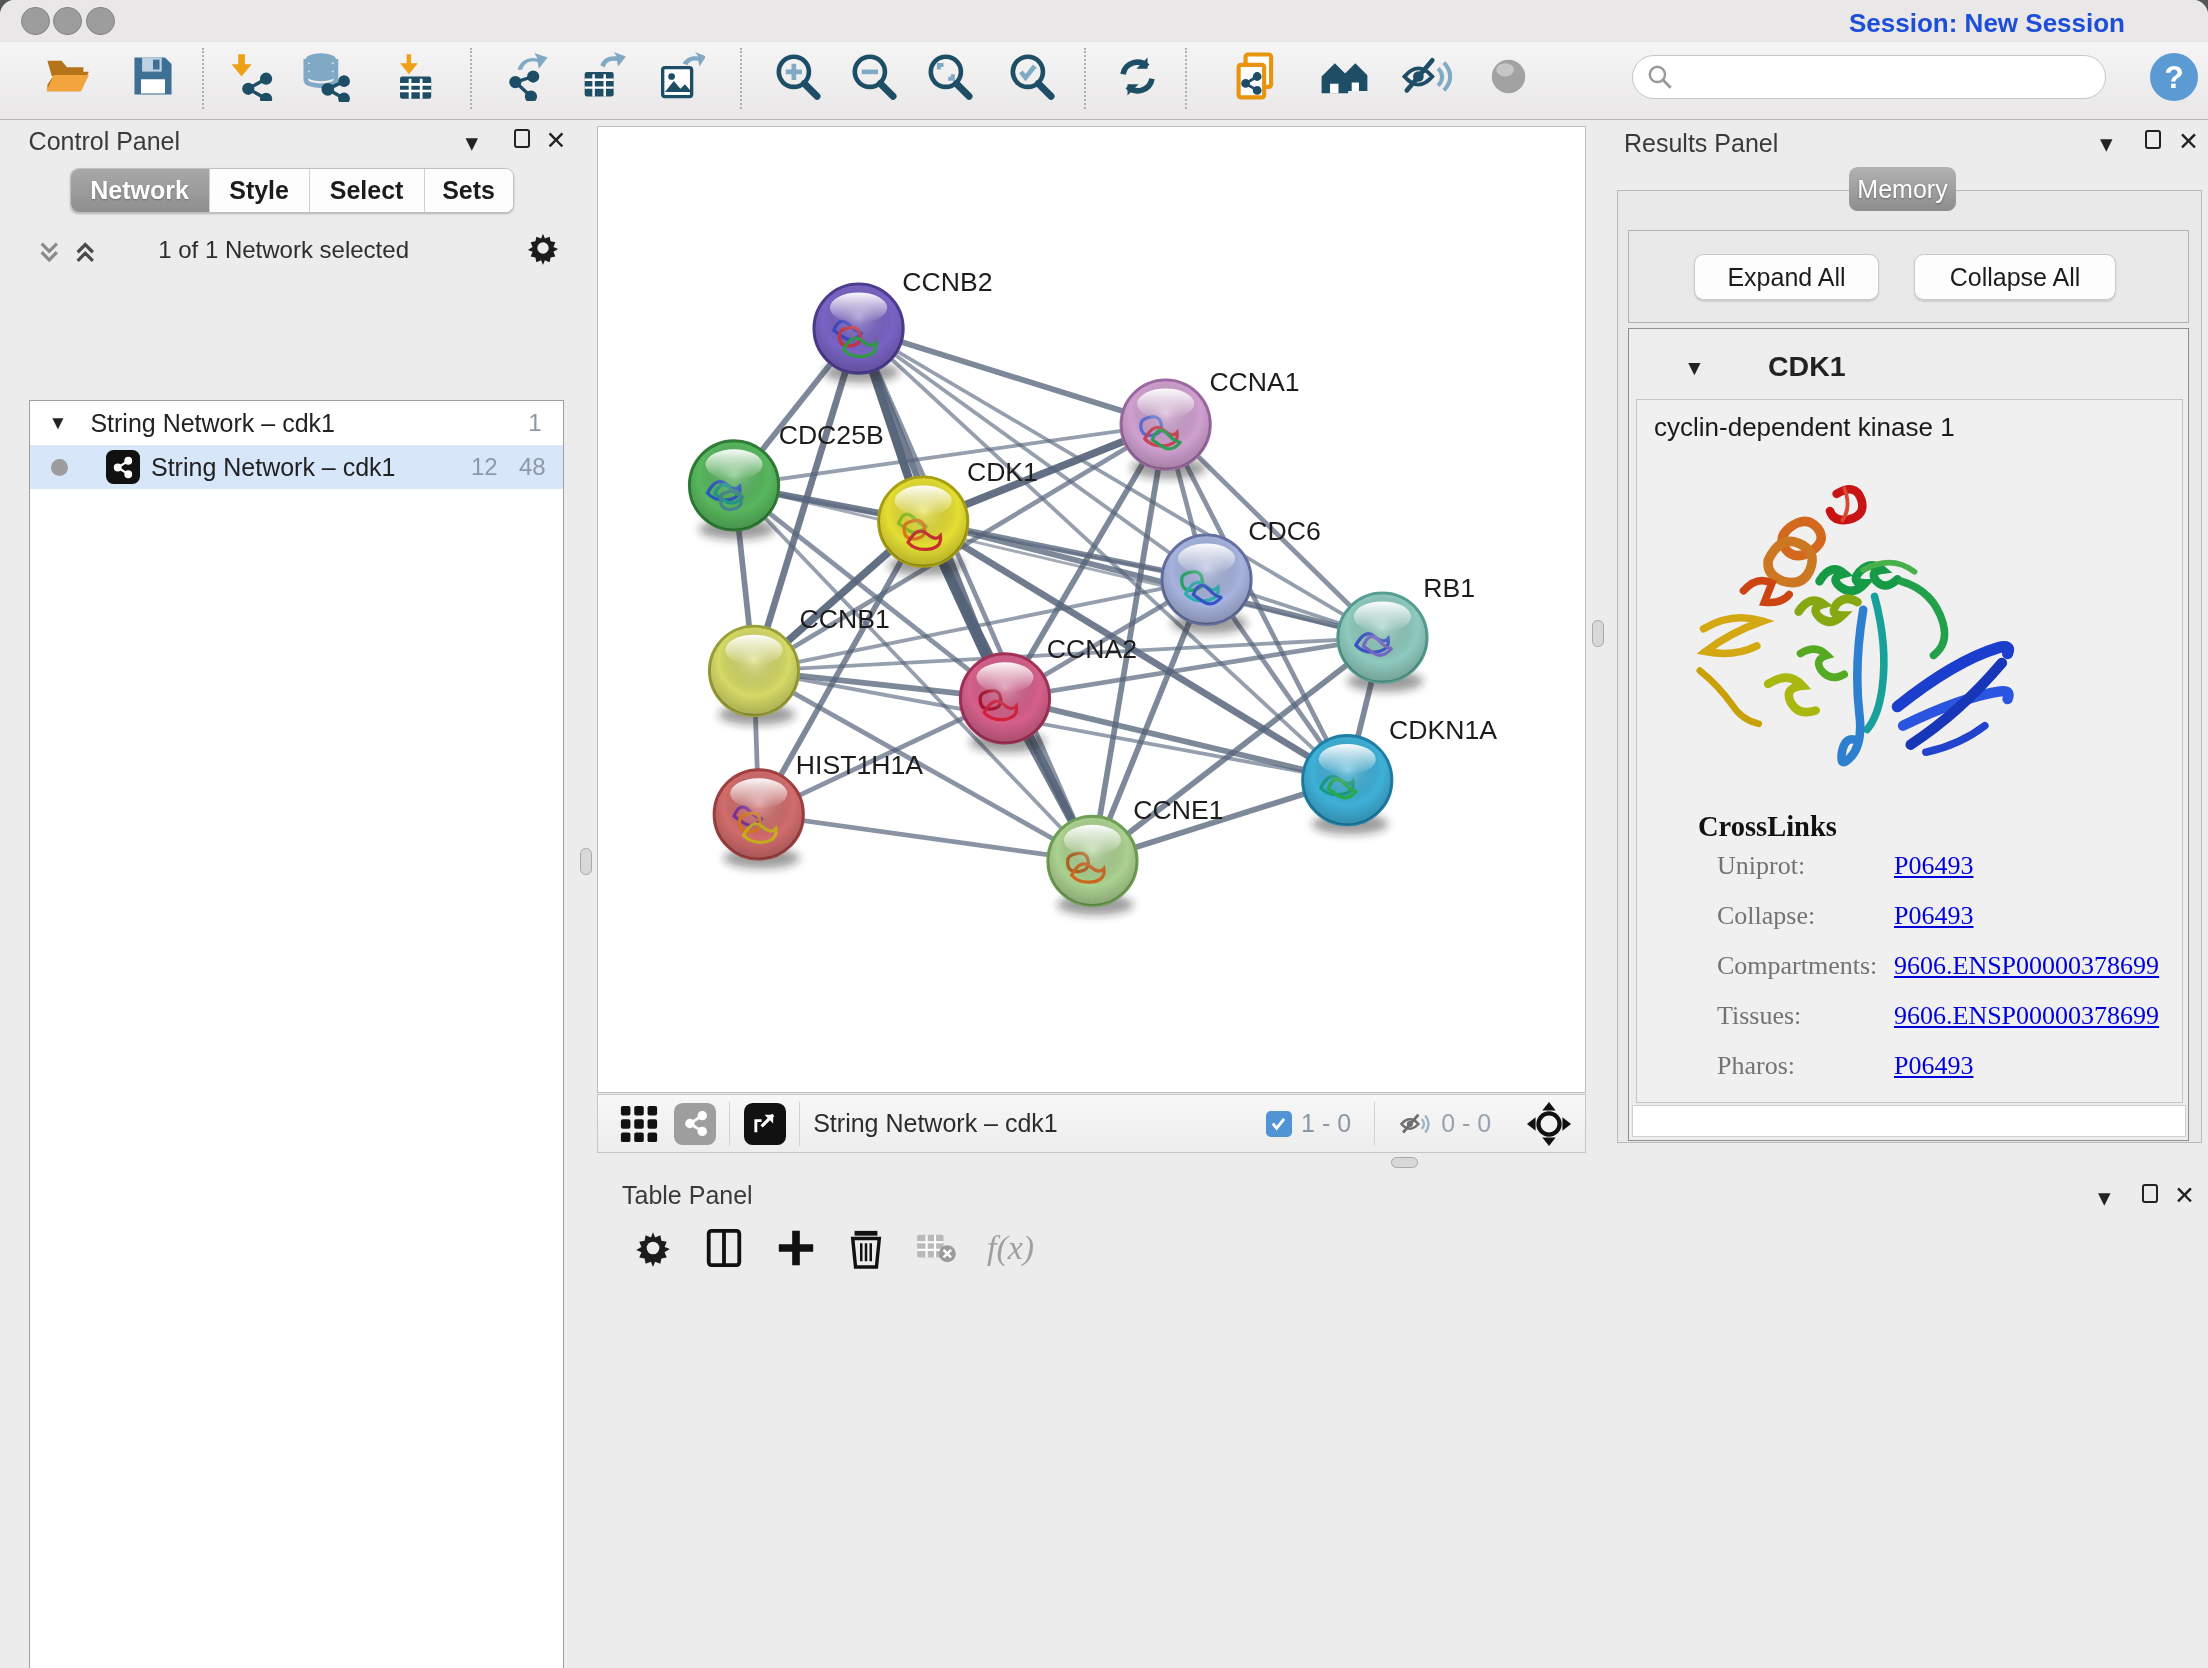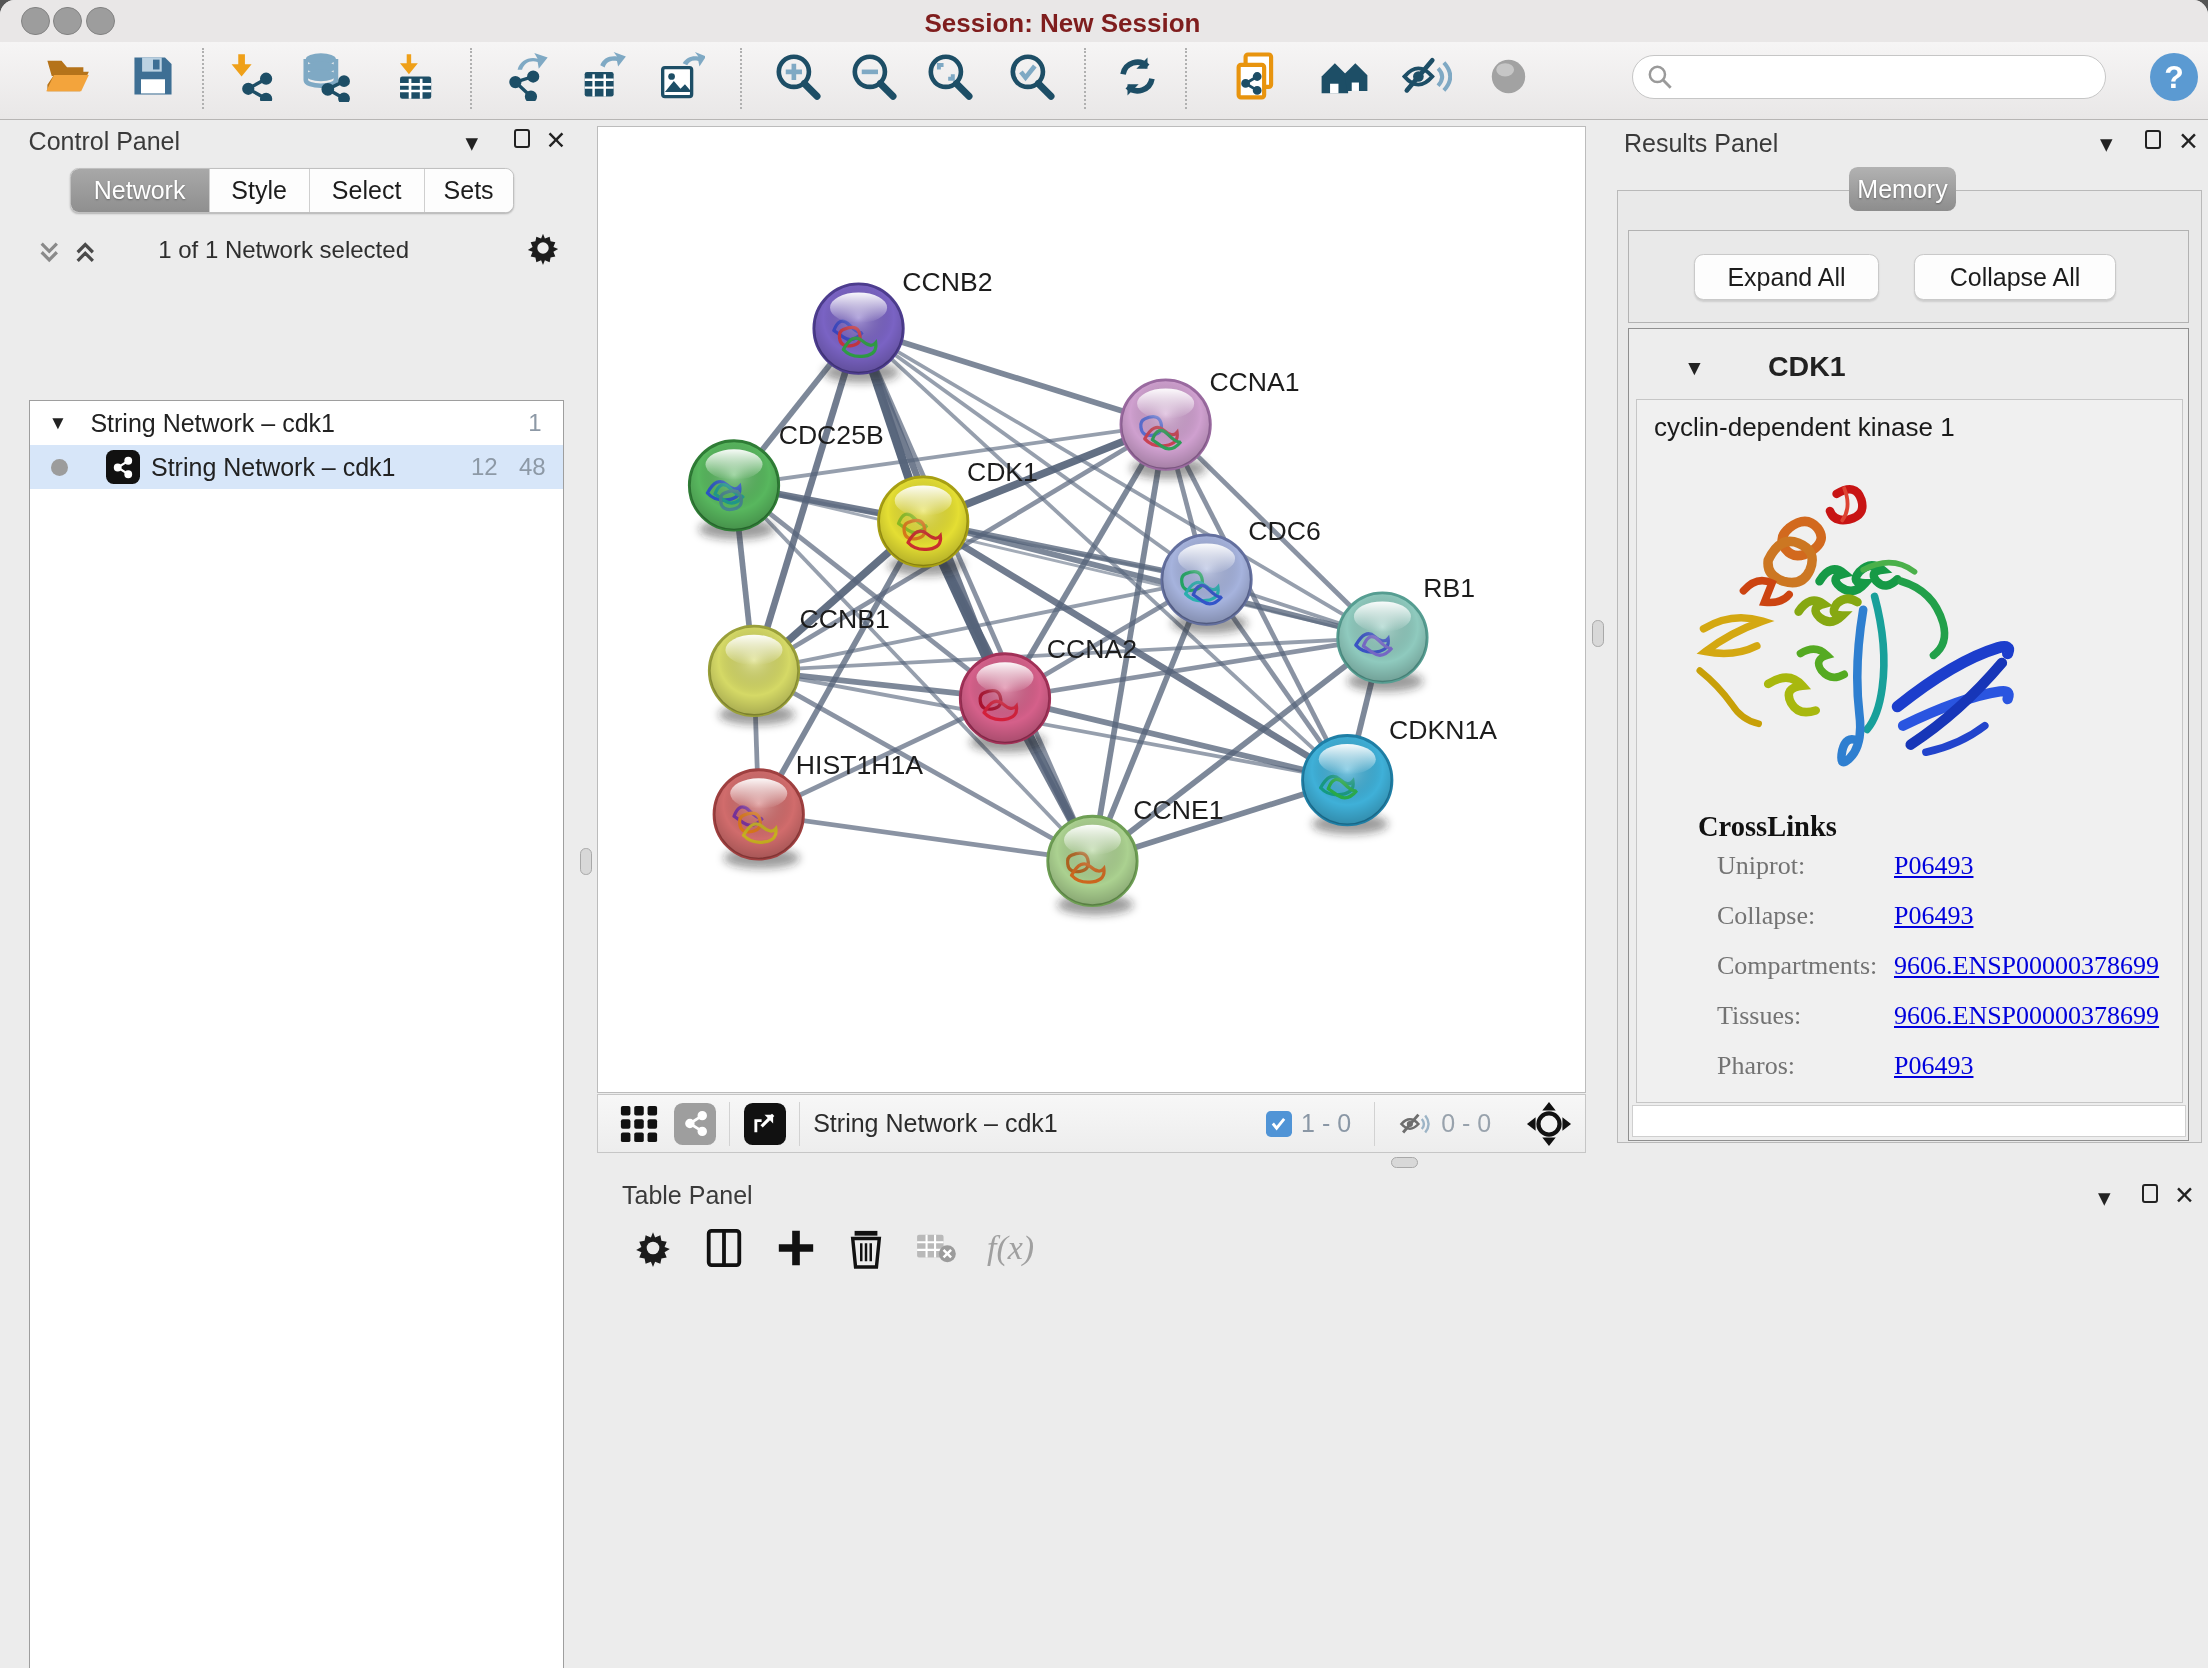--- a/index.html
+++ b/index.html
@@ -4,33 +4,33 @@
 <style>
   html,body{margin:0;padding:0;background:#555;}
   *{box-sizing:border-box;}
   #app{position:relative;width:2208px;height:1668px;background:#ececec;
        font-family:"Liberation Sans","DejaVu Sans",sans-serif;color:#222;
        border-radius:15px 15px 0 0;overflow:hidden;}
   .abs{position:absolute;}
   
   #titlebar{left:0;top:0;width:2208px;height:42px;background:#e9e7e7;}
   .traffic{width:28.5px;height:28.5px;border-radius:50%;background:#9d9d9d;border:1px solid #838383;top:6.7px;}
-  #win-title{left:0;top:7.6px;width:2125px;text-align:center;font-size:26px;font-weight:bold;color:#7f1d1d;}
+  #win-title{left:0;top:7.6px;width:2125px;text-align:right;font-size:26px;font-weight:bold;color:#1d4ed8;}
   #toolbar{left:0;top:42px;width:2208px;height:78px;background:linear-gradient(#f6f5f5,#e9e7e7);border-bottom:1.9px solid #b7b5b4;}
   .tbtn{position:absolute;top:7.6px;width:53px;height:53px;display:flex;align-items:center;justify-content:center;}
   .tsep{position:absolute;top:5.7px;height:61px;border-left:2.9px dotted #b0b0b0;width:0;}
   #searchbox{left:1632px;top:13.3px;width:474px;height:44px;background:#fff;border:1.9px solid #c6c6c6;border-radius:22px;display:flex;align-items:center;padding-left:13.3px;}
   #helpbtn{left:2150px;top:11.4px;width:48px;height:48px;border-radius:50%;background:#5b9ad2;color:#fff;font-size:32px;font-weight:bold;display:flex;align-items:center;justify-content:center;}
   
   #control-panel{left:7.6px;top:122px;width:561px;height:1474px;}
   .panel-title{font-size:25px;color:#3a3a3a;}
   .win-ico{position:absolute;font-size:25px;color:#222;line-height:25px;}
   .sq-ico{position:absolute;width:16px;height:19px;border:2.9px solid #222;border-radius:2.9px;}
   .seg{position:absolute;display:flex;height:45px;border:1px solid #c0c0c0;border-radius:8.6px;overflow:hidden;background:#fff;box-shadow:0 1px 1.9px rgba(0,0,0,.25);}
-  .seg .tab{display:flex;align-items:center;justify-content:center;font-size:25px;color:#1c1c1c;border-right:1px solid #cfcfcf;background:#fdfdfd;}
+  .seg .tab{display:flex;align-items:center;justify-content:center;font-size:25px;color:#1c1c1c;border-right:1px solid #cfcfcf;background:#fdfdfd;font-weight:bold;}
   .seg .tab:last-child{border-right:none;}
   .seg .tab.active{background:linear-gradient(#a8a8a8,#8f8f8f);color:#fff;text-shadow:0 1px 1.9px rgba(0,0,0,.3);}
   #net-tree{left:21px;top:278px;width:535px;height:1316px;background:#fff;border:1.9px solid #9e9e9e;}
   .tree-row{position:relative;width:100%;height:44px;display:flex;align-items:center;font-size:25px;}
   .tree-row.selected{background:#d7e6f9;}
   .badge{position:absolute;color:#8d99a6;font-size:24px;}
   #chip-share{width:34px;height:34px;background:#111;border-radius:7.6px;display:flex;align-items:center;justify-content:center;}
   
   #canvas{left:597px;top:126px;width:989px;height:967px;background:#fff;border:1px solid #bcbcbc;}
   #canvas-toolbar{left:597px;top:1094px;width:989px;height:59px;background:linear-gradient(#f7f7f7,#ededed);border:1px solid #c6c6c6;display:flex;align-items:center;}

